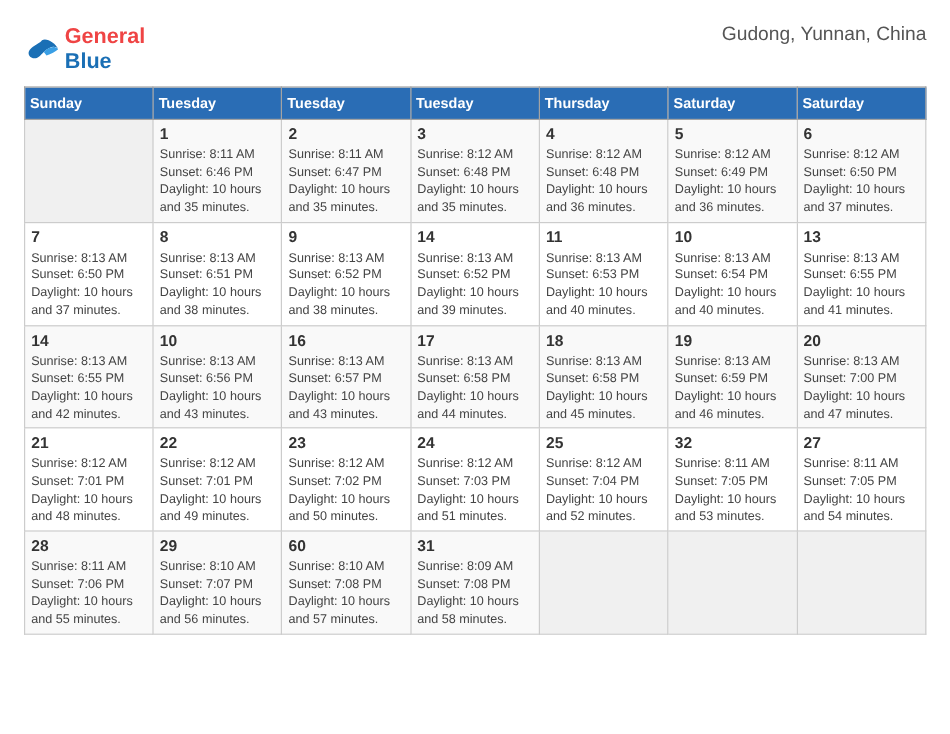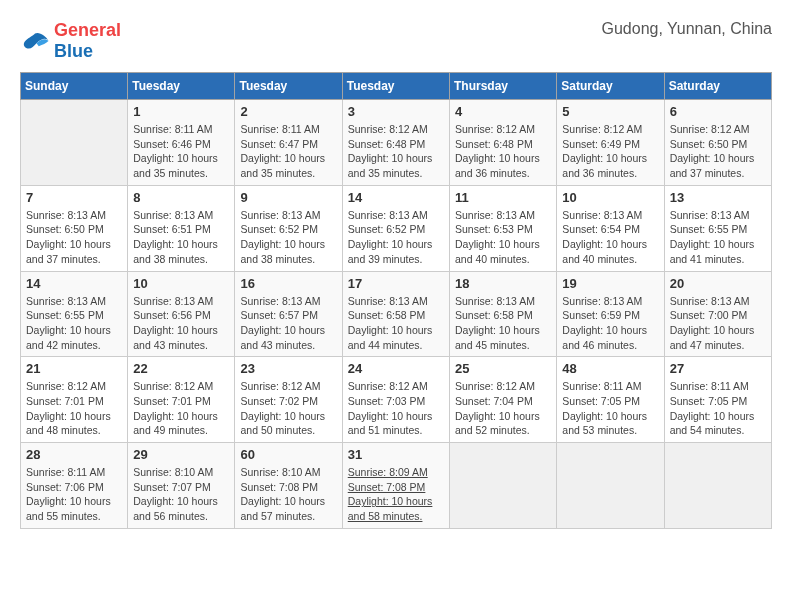--- a/index.html
+++ b/index.html
@@ -262,21 +262,21 @@
 Sunset: 7:03 PM
 Daylight: 10 hours and 51 minutes.</div>
         </td>
         <td>
           <div class="day-number">25</div>
           <div class="day-info" style="white-space: pre-line;">Sunrise: 8:12 AM
 Sunset: 7:04 PM
 Daylight: 10 hours and 52 minutes.</div>
         </td>
         <td>
-          <div class="day-number">48</div>
+          <div class="day-number">32</div>
           <div class="day-info" style="white-space: pre-line;">Sunrise: 8:11 AM
 Sunset: 7:05 PM
 Daylight: 10 hours and 53 minutes.</div>
         </td>
         <td>
           <div class="day-number">27</div>
           <div class="day-info" style="white-space: pre-line;">Sunrise: 8:11 AM
 Sunset: 7:05 PM
 Daylight: 10 hours and 54 minutes.</div>
         </td>
@@ -295,21 +295,21 @@
 Daylight: 10 hours and 56 minutes.</div>
         </td>
         <td>
           <div class="day-number">60</div>
           <div class="day-info" style="white-space: pre-line;">Sunrise: 8:10 AM
 Sunset: 7:08 PM
 Daylight: 10 hours and 57 minutes.</div>
         </td>
         <td>
           <div class="day-number">31</div>
-          <div class="day-info" style="white-space: pre-line; text-decoration: underline;">Sunrise: 8:09 AM
+          <div class="day-info" style="white-space: pre-line;">Sunrise: 8:09 AM
 Sunset: 7:08 PM
 Daylight: 10 hours and 58 minutes.</div>
         </td>
         <td class="empty-cell"></td>
         <td class="empty-cell"></td>
         <td class="empty-cell"></td>
       </tr>
     </tbody>
 </table>
 

